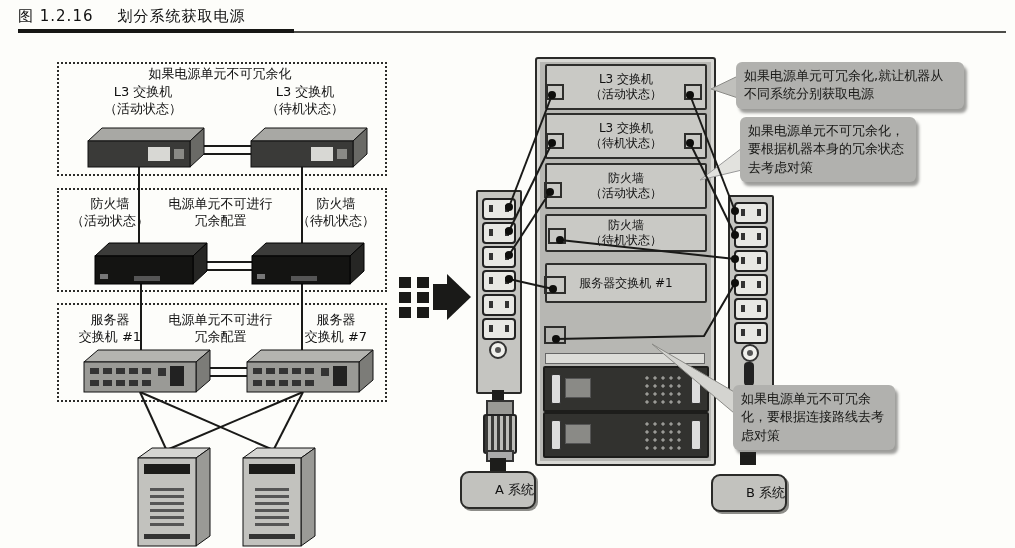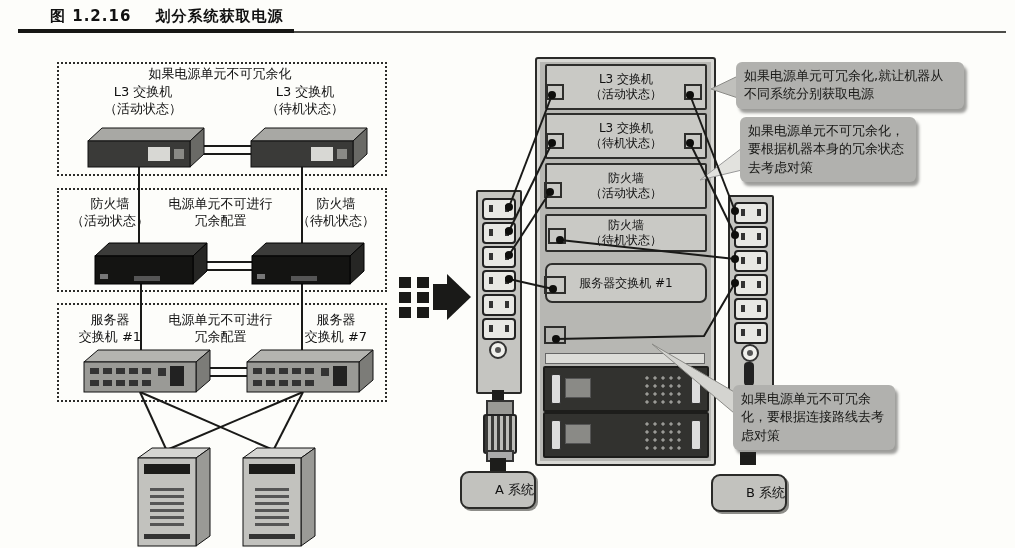--- a/index.html
+++ b/index.html
@@ -3,21 +3,21 @@
 <meta charset="utf-8">
 <style>
   :root{
     --c-paper:#fdfdfa; --c-callout_bg:#b1b1ae; --c-rack_bg:#b7b7b3;
     --c-unit_bg:#c9c9c5; --c-line:#1a1a18; --c-pdu_bg:#c5c5c1;
   }
   html,body{margin:0;padding:0;background:#fff;}
   .canvas{position:relative;width:1015px;height:548px;background:var(--c-paper);
     overflow:hidden;font-family:"DejaVu Sans","Liberation Sans",sans-serif;color:#111;}
   
-  .hdr{position:absolute;left:18px;top:7px;font-size:15px;font-weight:bold;letter-spacing:1px;margin-left:32px;}
+  .hdr{position:absolute;left:18px;top:7px;font-size:15px;font-weight:normal;letter-spacing:1px;}
   .hdr .t2{margin-left:24px;}
   .rule-thick{position:absolute;left:18px;top:29px;width:276px;height:4px;background:#161614;}
   .rule-thin{position:absolute;left:294px;top:31px;width:712px;height:2px;background:#4c4c48;}
   
   .dbox{position:absolute;border:2px dotted #2c2c2a;background:transparent;}
   .lbl{position:absolute;text-align:center;font-size:13px;line-height:1.3;}
   .lbl span{display:block;}
   
   .rack{position:absolute;left:535px;top:57px;width:177px;height:405px;background:var(--c-rack_bg);
     border:2px solid #2a2a28;border-radius:3px;box-shadow:inset 0 0 0 3px #d8d8d4;}
@@ -118,21 +118,21 @@
       <span>（待机状态）</span>
   </div>
   <div class="unit z2" style="left:545px;top:163px;width:158px;height:42px;">
     <span>防火墙</span>
       <span>（活动状态）</span>
   </div>
   <div class="unit z2" style="left:545px;top:214px;width:158px;height:34px;">
     <span>防火墙</span>
       <span>（待机状态）</span>
   </div>
-  <div class="unit z2" style="left:545px;top:263px;width:158px;height:36px;border-radius:7px;">
+  <div class="unit z2" style="left:545px;top:263px;width:158px;height:36px;">
     <span>服务器交换机 #1</span>
   </div>
 
   <div class="conn z2" style="left:546px;top:84px;"></div>
   <div class="conn z2" style="left:684px;top:84px;"></div>
   <div class="conn z2" style="left:546px;top:133px;"></div>
   <div class="conn z2" style="left:684px;top:133px;"></div>
   <div class="conn z2" style="left:544px;top:182px;"></div>
   <div class="conn z2" style="left:548px;top:228px;"></div>
   <div class="conn big z2" style="left:544px;top:276px;"></div>

